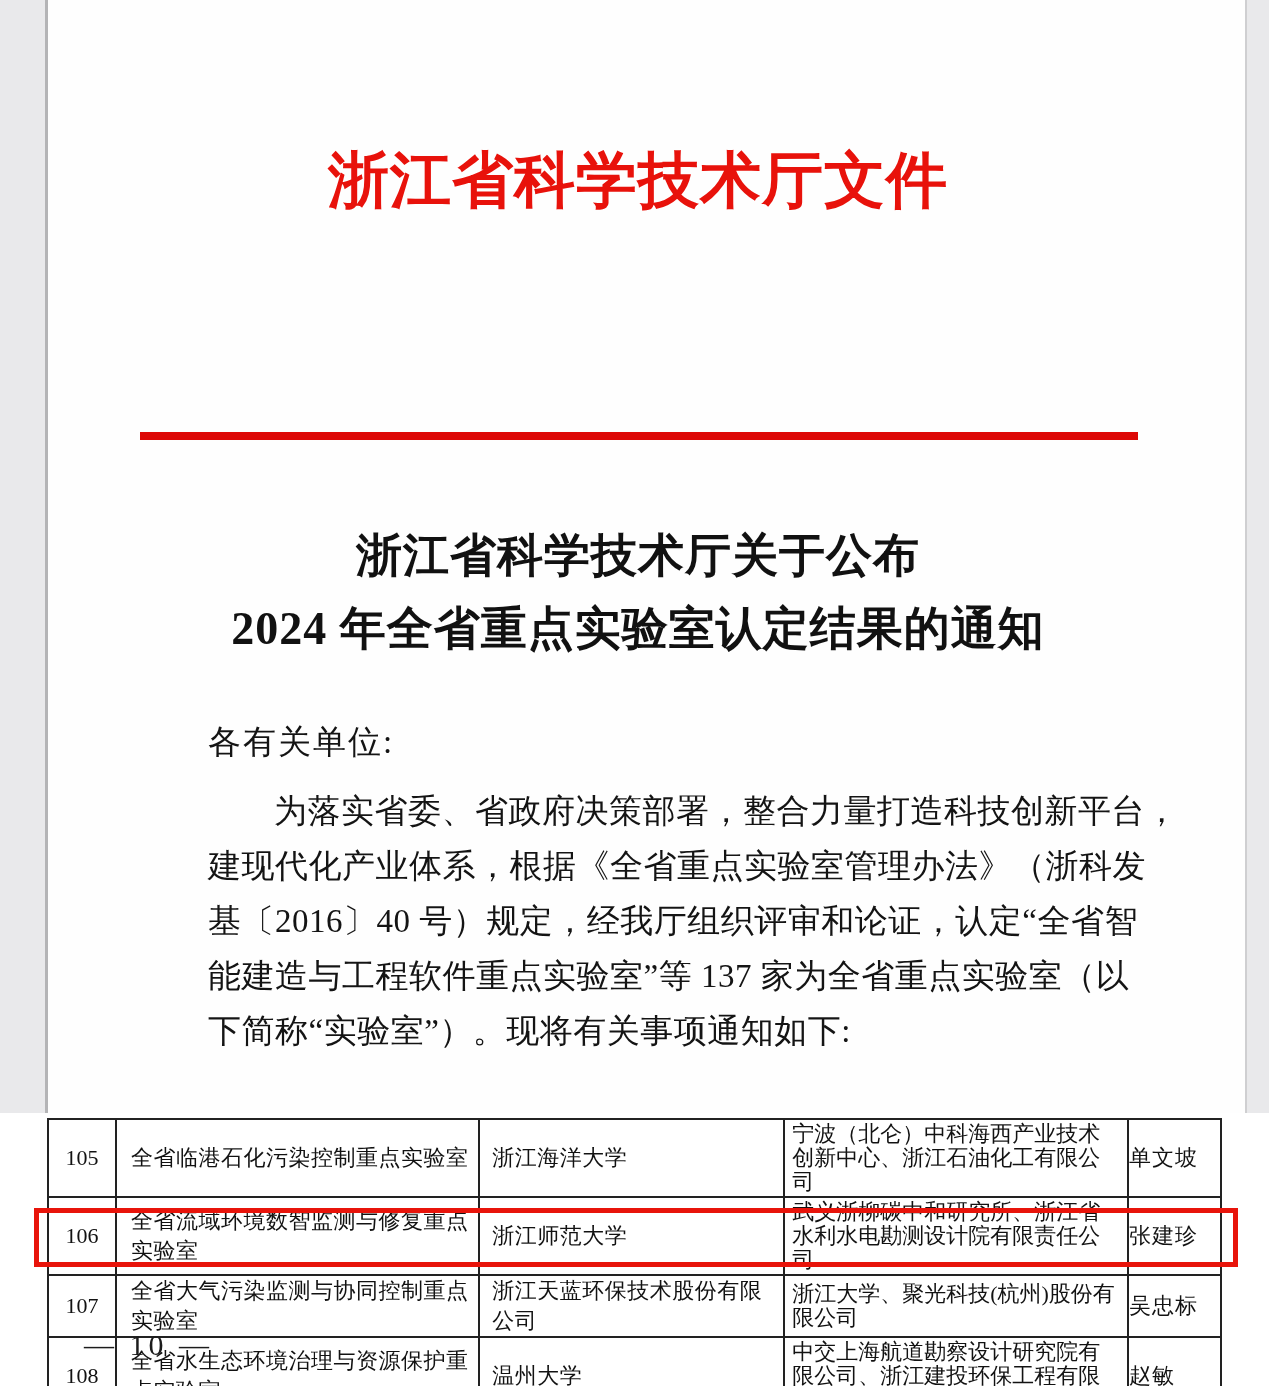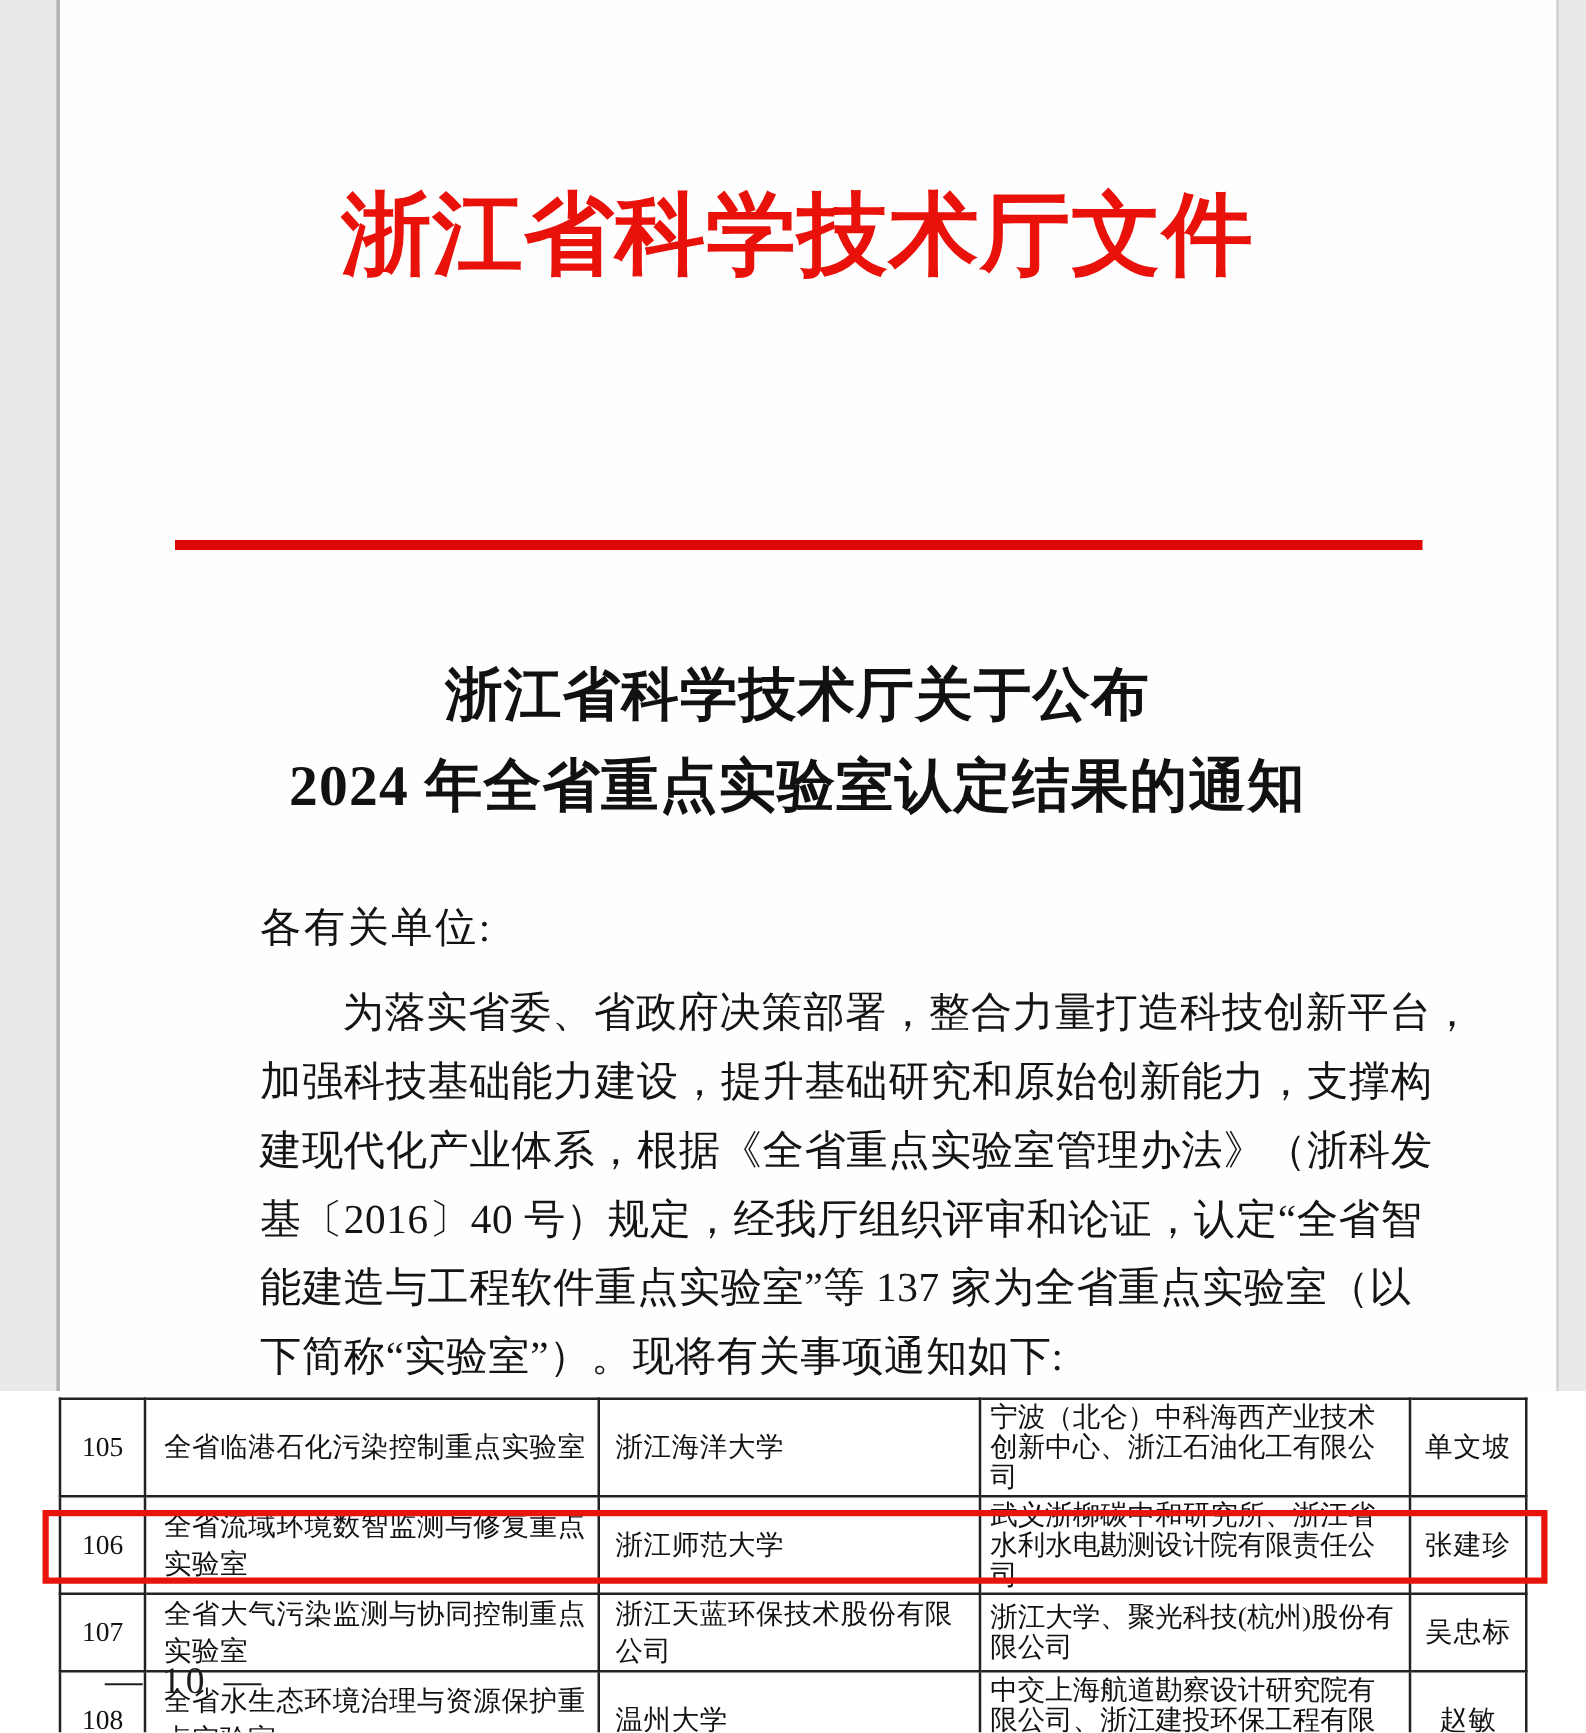--- a/index.html
+++ b/index.html
@@ -30,21 +30,21 @@
     background: #fefefe;
     border-left: 3px solid #b4b4b6;
     border-right: 2px solid #cfcfd1;
   }
 
   .masthead {
     position: absolute;
     top: 140px; left: 90px;
     width: 1000px;
     text-align: center;
-    font-size: 72px;
+    font-size: 61px;
     font-weight: bold;
     letter-spacing: 1px;
     color: #e8120b;
     white-space: nowrap;
   }
   .doc-number {
     position: absolute;
     top: 355px; left: 90px;
     width: 1000px;
     text-align: center;
@@ -115,21 +115,21 @@
     border: 2px solid #222;
     vertical-align: middle;
     font-size: 22px;
     color: #121212;
     overflow: hidden;
   }
   td.c-no    { width: 63px;  text-align: center; font-size: 21px; }
   td.c-lab   { width: 336px; padding-left: 14px; letter-spacing: 0.5px; margin-left: 20px; }
   td.c-inst  { width: 282px; padding-left: 12px; letter-spacing: 0.5px; }
   td.c-part  { width: 318px; padding: 2px 7px; font-size: 18.5px; line-height: 24px; letter-spacing: 0; }
-  td.c-dir   { width: 86px; text-align: center; font-size: 21px; letter-spacing: 1px; }
+  td.c-dir   { width: 86px; font-size: 21px; letter-spacing: 1px; }
   tr.r105 { height: 53px; }
   tr.r106 { height: 46px; }
   tr.r107 { height: 50px; }
   tr.r108 { height: 52px; }
 
   .highlight-box {
     position: absolute;
     top: 95px; left: 34px;       
     width: 1204px; height: 59px;
     border: 5px solid #e8140b;
@@ -158,21 +158,20 @@
 
       <div class="red-rule"></div>
 
       <div class="notice-title line1">浙江省科学技术厅关于公布</div>
       <div class="notice-title line2">2024 年全省重点实验室认定结果的通知</div>
 
       <div class="salutation">各有关单位:</div>
 
       <div class="body-paragraph">
         <span class="body-line indent">为落实省委、省政府决策部署，整合力量打造科技创新平台，</span>
-        <span class="body-line">加强科技基础能力建设，提升基础研究和原始创新能力，支撑构</span>
         <span class="body-line">建现代化产业体系，根据《全省重点实验室管理办法》（浙科发</span>
         <span class="body-line">基〔2016〕40 号）规定，经我厅组织评审和论证，认定“全省智</span>
         <span class="body-line">能建造与工程软件重点实验室”等 137 家为全省重点实验室（以</span>
         <span class="body-line">下简称“实验室”）。现将有关事项通知如下:</span>
       </div>
 
     </div>
   </div>
 
   <div class="table-region">

